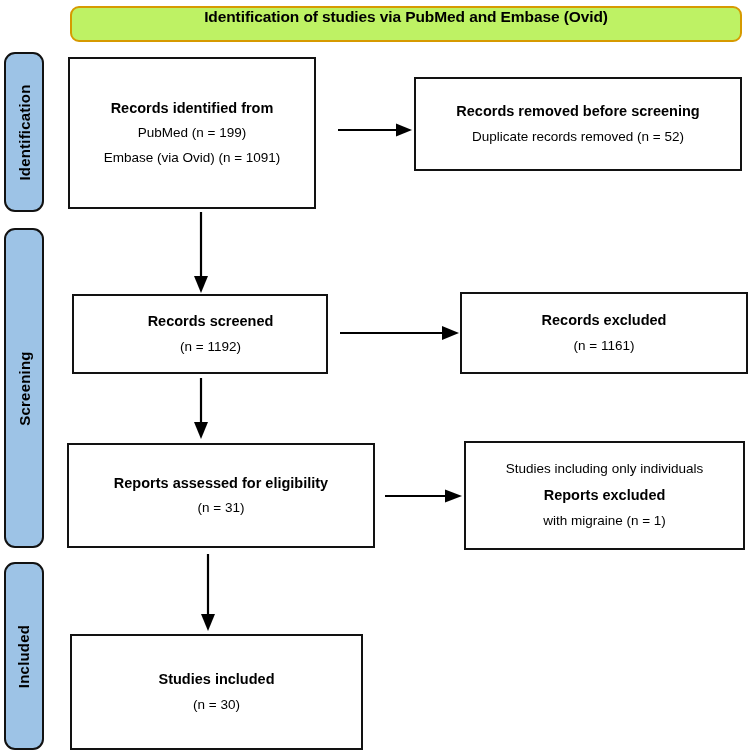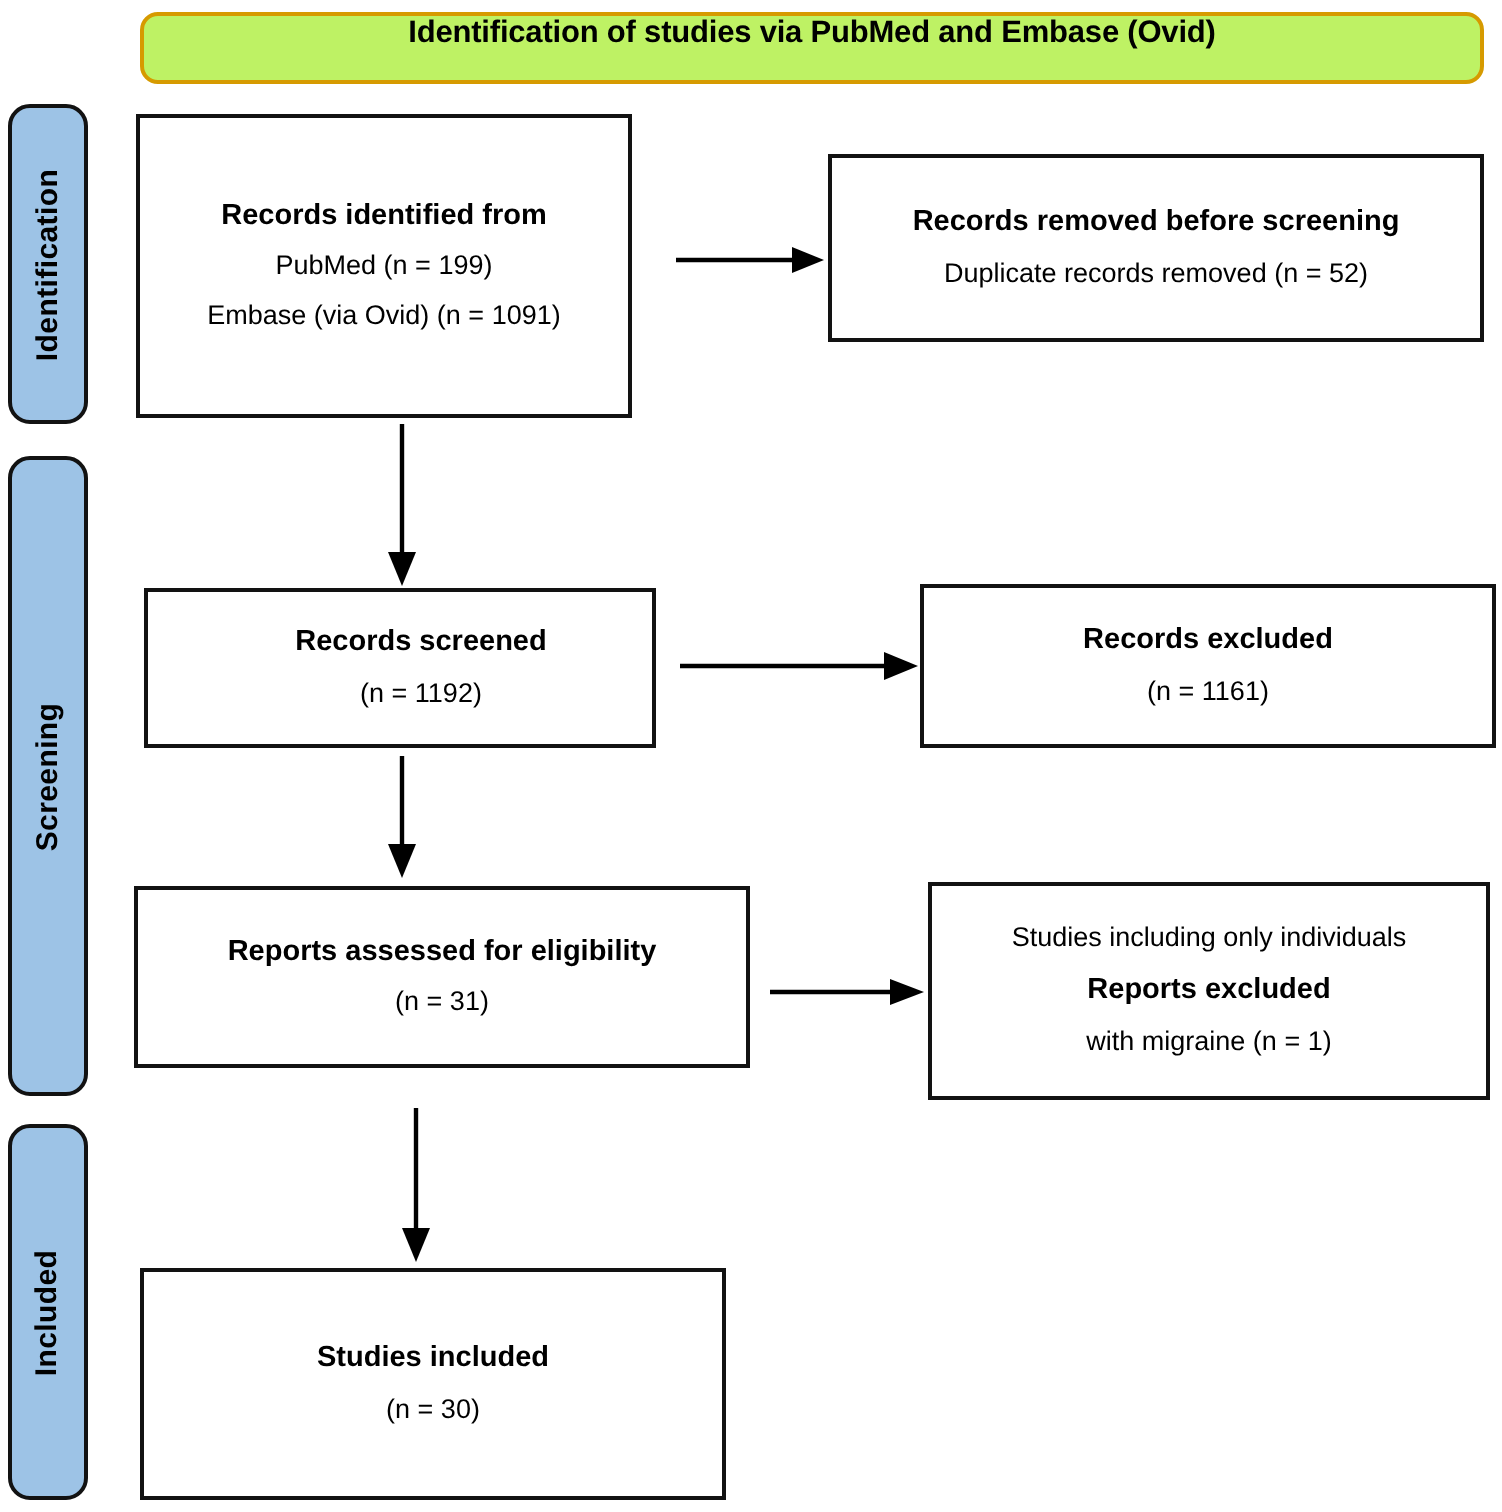--- a/index.html
+++ b/index.html
@@ -126,21 +126,21 @@
   <div class="flow-box" style="left:72px; top:294px; width:256px; height:80px;padding-left:29px;">
     <span class="line head">Records screened</span>
     <span class="line">(n = 1192)</span>
   </div>
 
   <div class="flow-box" style="left:460px; top:292px; width:288px; height:82px;">
     <span class="line head">Records excluded</span>
     <span class="line">(n = 1161)</span>
   </div>
 
-  <div class="flow-box" style="left:67px; top:443px; width:308px; height:91px;">
+  <div class="flow-box" style="left:67px; top:443px; width:308px; height:105px;">
     <span class="line head">Reports assessed for eligibility</span>
     <span class="line">(n = 31)</span>
   </div>
 
   <div class="flow-box" style="left:464px; top:441px; width:281px; height:109px;">
     <span class="line">Studies including only individuals</span>
     <span class="line head">Reports excluded</span>
     <span class="line">with migraine (n = 1)</span>
   </div>
 

